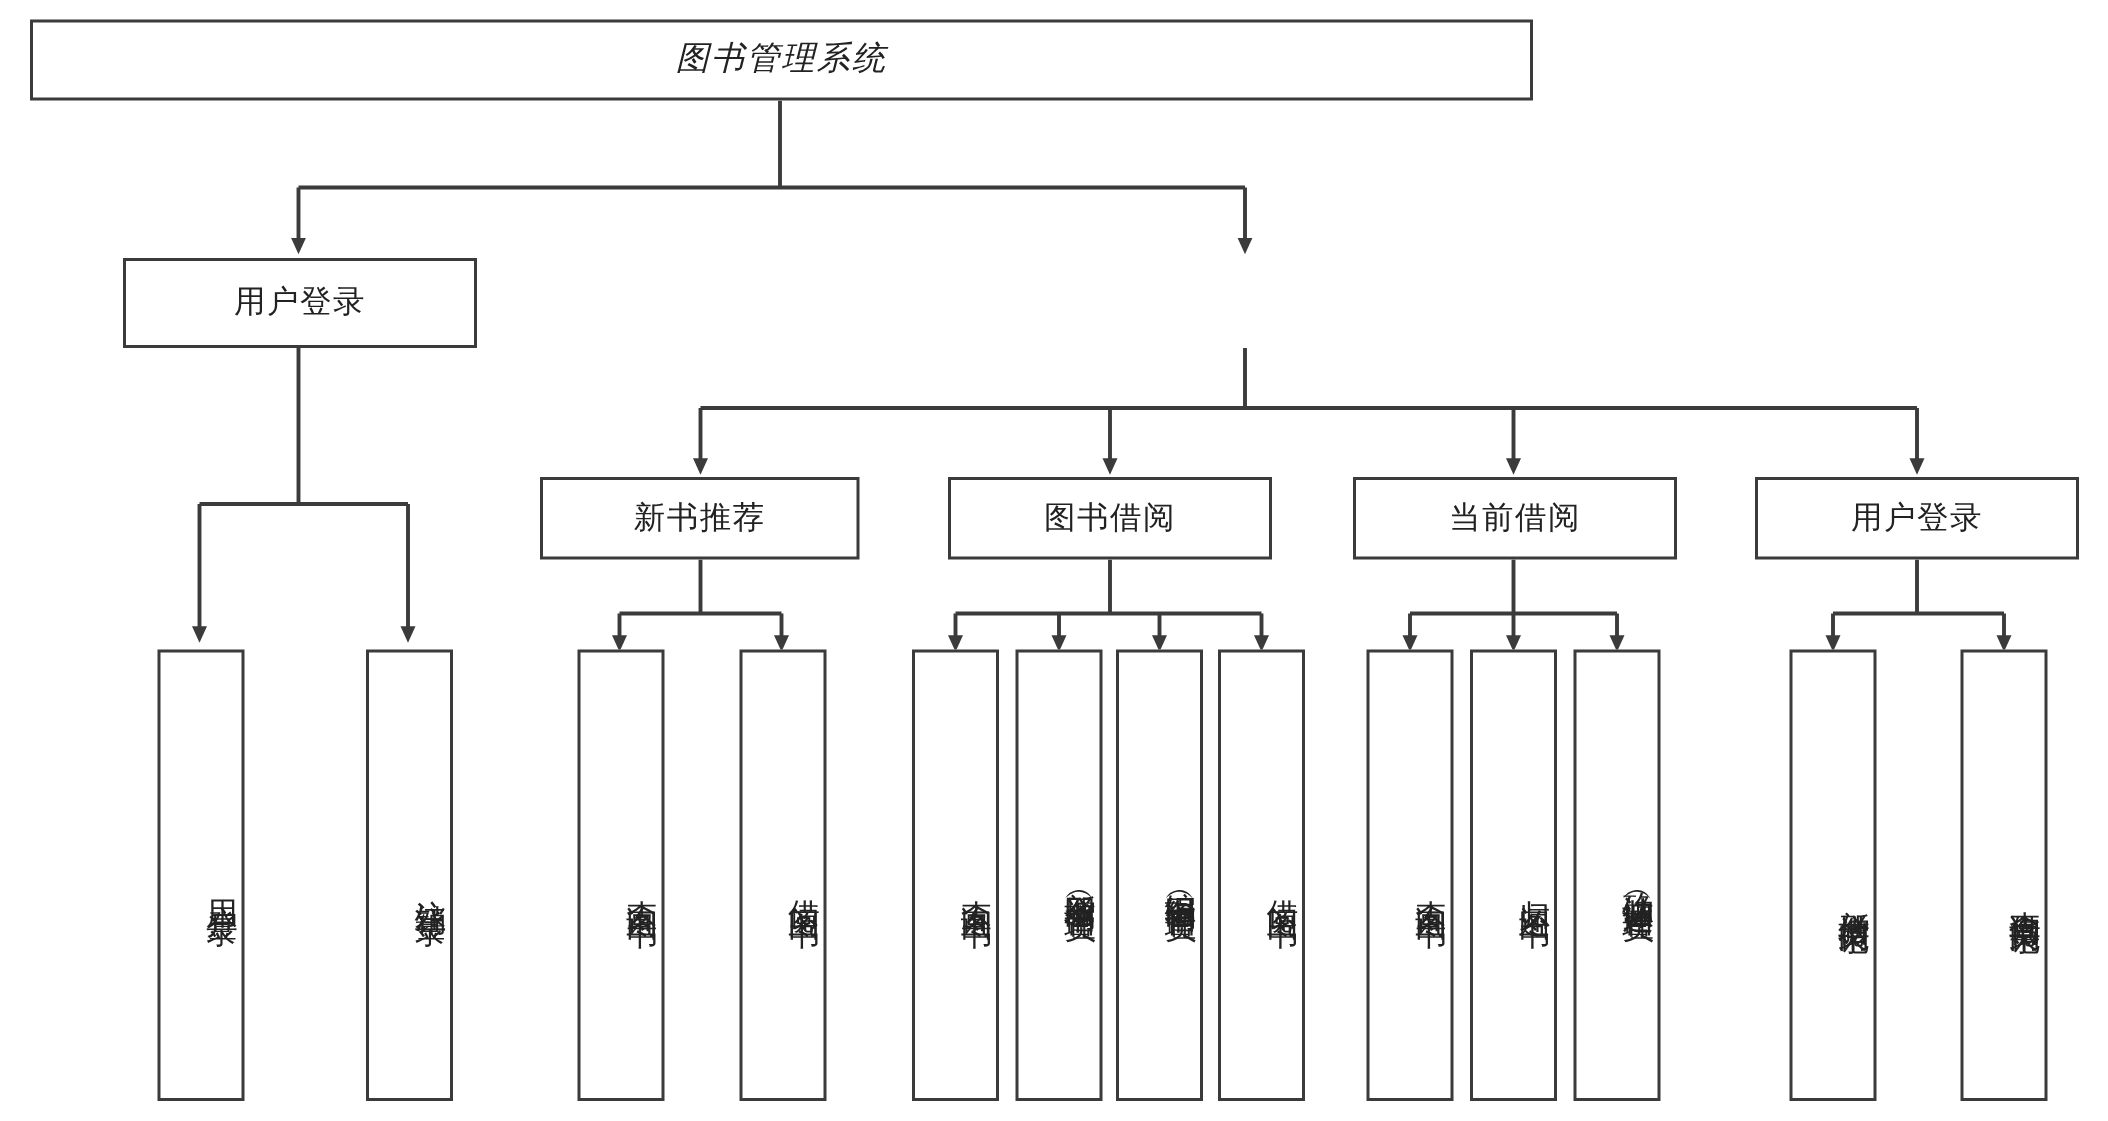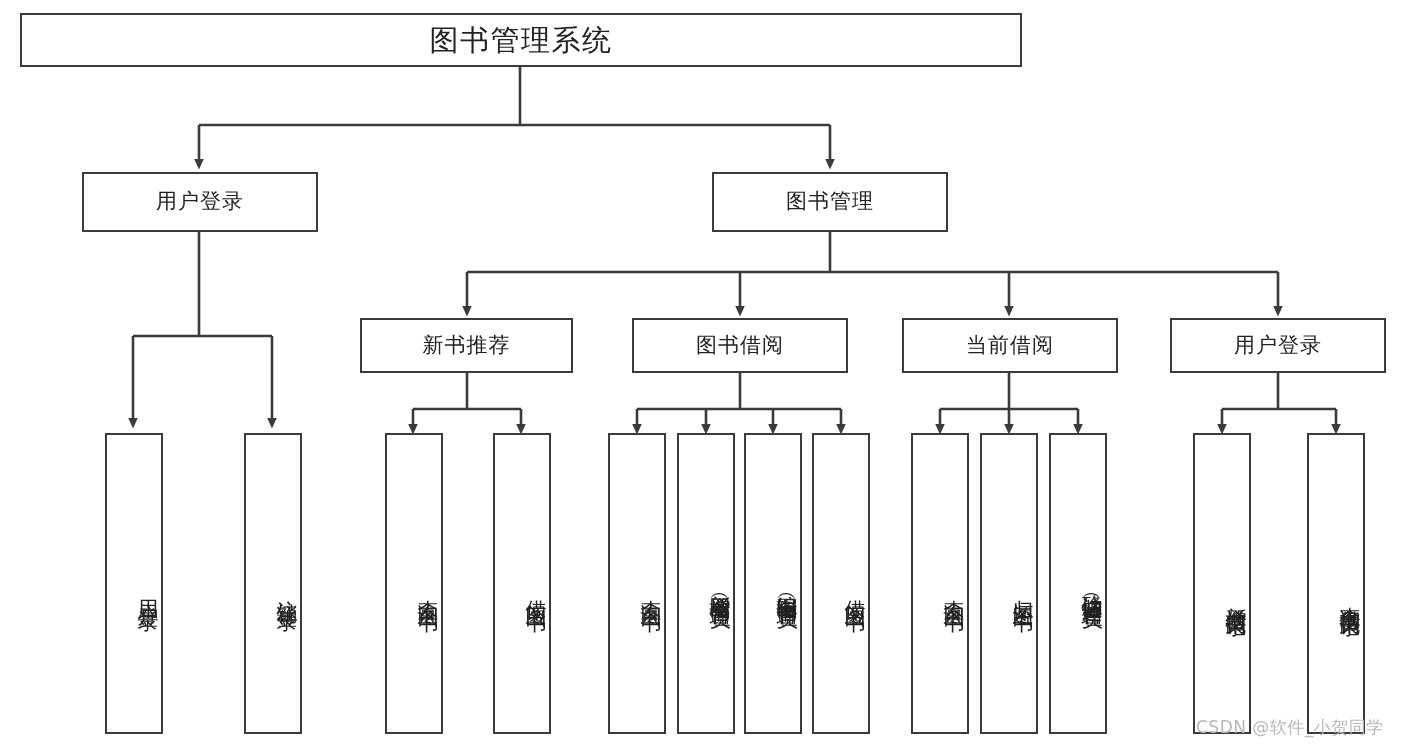--- a/index.html
+++ b/index.html
@@ -35,22 +35,23 @@
     justify-content: center;
     color: #222222;
   }
   .node.horiz {
     font-size: 21px;
     letter-spacing: 1px;
     line-height: 1.2;
     text-align: center;
   }
   .node.title {
-    font-size: 29px;
+    font-size: 22px;
     letter-spacing: 1.5px;
+    font-style: italic;
   }
   .node.vert {
     writing-mode: vertical-rl;
     text-orientation: upright;
     font-size: 21px;
     letter-spacing: 4px;
     line-height: 1.25;
     padding-top: 14px;
     align-items: flex-start;
     justify-content: center;
@@ -118,21 +119,20 @@
       <path d="M1278,373 L1278,409"></path>
       <path d="M1222,409 L1336,409"></path>
       <path d="M1222,409 L1222,425" marker-end="url(#arrowhead)"></path>
       <path d="M1336,409 L1336,425" marker-end="url(#arrowhead)"></path>
     </g>
   </svg>
 
   <div class="node horiz title" style="left:20px; top:13px; width:1002px; height:54px;">图书管理系统</div>
 
   <div class="node horiz" style="left:82px; top:172px; width:236px; height:60px;">用户登录</div>
-  <div class="node horiz" style="left:712px; top:172px; width:236px; height:60px;">图书管理</div>
 
   <div class="node horiz" style="left:360px; top:318px; width:213px; height:55px;">新书推荐</div>
   <div class="node horiz" style="left:632px; top:318px; width:216px; height:55px;text-align:right;">图书借阅</div>
   <div class="node horiz" style="left:902px; top:318px; width:216px; height:55px;">当前借阅</div>
   <div class="node horiz" style="left:1170px; top:318px; width:216px; height:55px;">用户登录</div>
 
   <div class="node vert" style="left:105px; top:433px; width:58px; height:301px;">用户登录</div>
   <div class="node vert" style="left:244px; top:433px; width:58px; height:301px;">注销登录</div>
 
   <div class="node vert" style="left:385px; top:433px; width:58px; height:301px;">查询图书</div>
@@ -143,15 +143,14 @@
   <div class="node vert tight" style="left:744px; top:433px; width:58px; height:301px; padding-top:6px;">编辑图书（管理员）</div>
   <div class="node vert" style="left:812px; top:433px; width:58px; height:301px;">借阅图书</div>
 
   <div class="node vert" style="left:911px; top:433px; width:58px; height:301px;">查询图书</div>
   <div class="node vert" style="left:980px; top:433px; width:58px; height:301px;">归还图书</div>
   <div class="node vert tight" style="left:1049px; top:433px; width:58px; height:301px; padding-top:6px;">确认归还（管理员）</div>
 
   <div class="node vert tight" style="left:1193px; top:433px; width:58px; height:301px; padding-top:24px;">新增借阅记录</div>
   <div class="node vert tight" style="left:1307px; top:433px; width:58px; height:301px; padding-top:24px;">查询借阅记录</div>
 
-  <div class="watermark" style="left:1196px; top:716px;">CSDN @软件_小贺同学</div>
 
 </div>
 
 </body></html>

